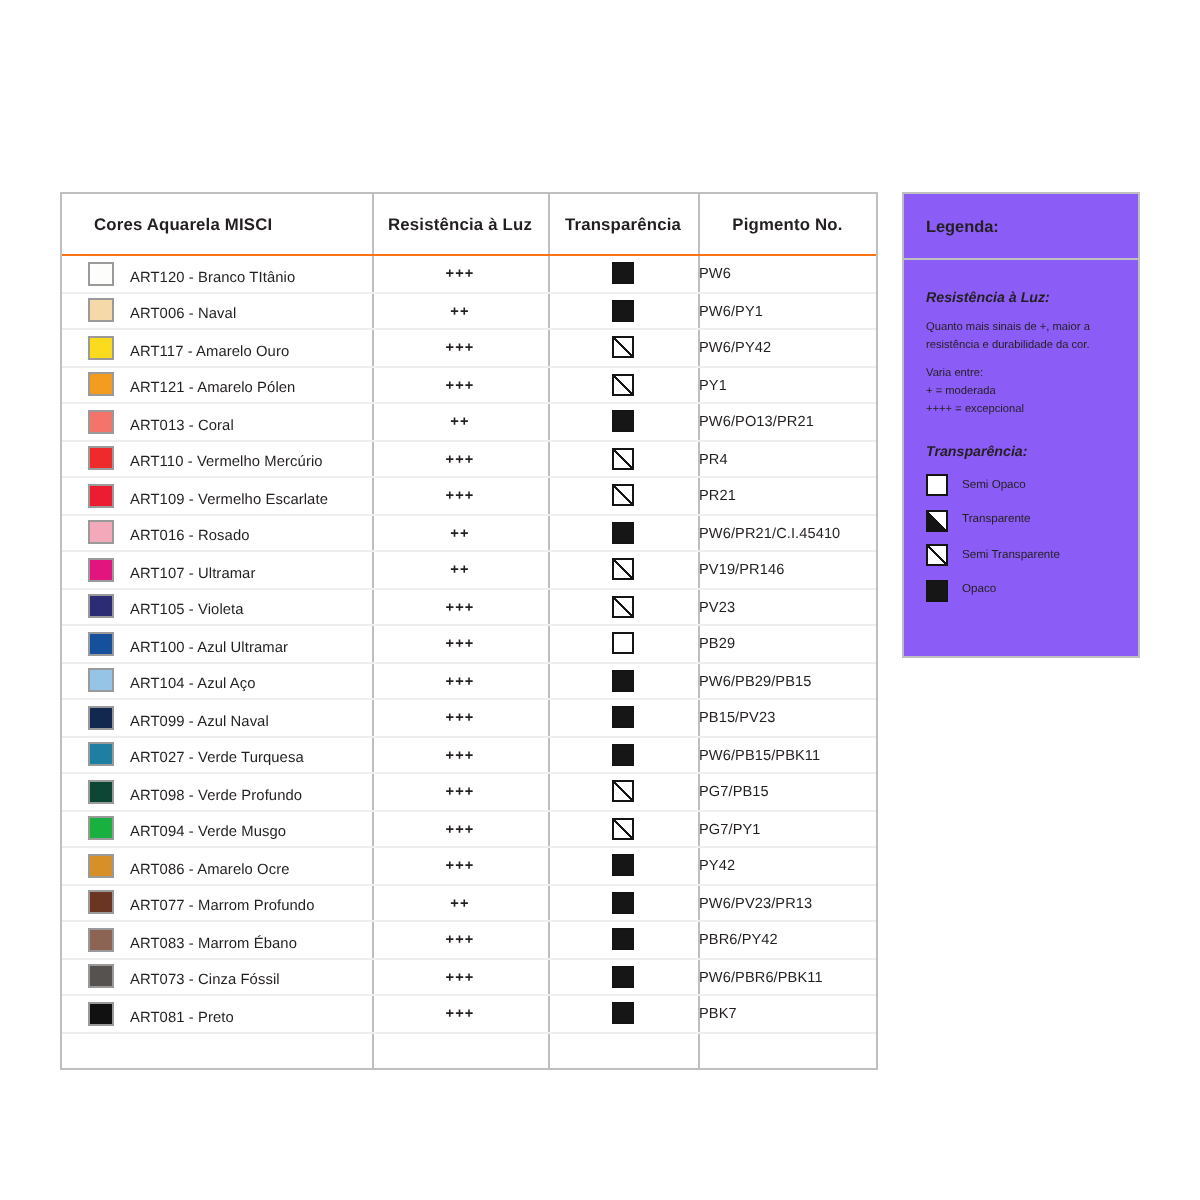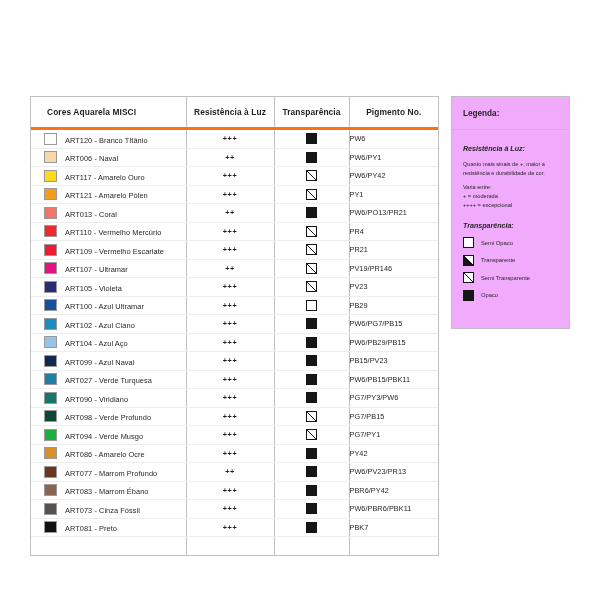--- a/index.html
+++ b/index.html
@@ -43,21 +43,21 @@
   table.chart col.c-name  { width: 155px; }
   table.chart col.c-res   { width: 88px; }
   table.chart col.c-tra   { width: 75px; }
   table.chart col.c-pig   { width: 89px; }
 
   table.chart thead th {
     font-size: 8.4px;
     font-weight: bold;
     color: #231f20;
     padding: 10px 2px 10px 2px;
-    border-bottom: 3px solid #f97316;
+    border-bottom: 1px solid #f97316;
     border-right: 1px solid #bfbfbf;
     text-align: center;
     letter-spacing: 0.1px;
     white-space: nowrap;
   }
   table.chart thead th.h-name {
     text-align: left;
     padding-left: 16px;
   }
   table.chart thead th:last-child { border-right: none; }
@@ -146,21 +146,21 @@
 
   
   .legend-panel {
     position: absolute;
     left: 451px;
     top: 96px;
     width: 119px;
     height: 233px;
     box-sizing: border-box;
     border: 1px solid #bfbfbf;
-    background: #f0abfc;
+    background: #8b5cf6;
   }
   .legend-head {
     font-size: 8.2px;
     font-weight: bold;
     padding: 12px 0 11px 11px;
     border-bottom: 1px solid #bfbfbf;
     color: #231f20;
   }
   .legend-body { padding: 15px 10px 0 11px; }
 
@@ -284,20 +284,31 @@
                 <span class="cname">ART109 - Vermelho Escarlate</span>
               </div>
             </td>
             <td class="rescell">+++</td>
             <td class="tracell"><span class="tbox semitrans"></span></td>
             <td class="pigcell">PR21</td>
           </tr>
           <tr>
             <td>
               <div class="namecell">
+                <span class="swatch" style="background:#f4a9bb"></span>
+                <span class="cname">ART016 - Rosado</span>
+              </div>
+            </td>
+            <td class="rescell">++</td>
+            <td class="tracell"><span class="tbox opaco"></span></td>
+            <td class="pigcell">PW6/PR21/C.I.45410</td>
+          </tr>
+          <tr>
+            <td>
+              <div class="namecell">
                 <span class="swatch" style="background:#e2157f"></span>
                 <span class="cname">ART107 - Ultramar</span>
               </div>
             </td>
             <td class="rescell">++</td>
             <td class="tracell"><span class="tbox semitrans"></span></td>
             <td class="pigcell">PV19/PR146</td>
           </tr>
           <tr>
             <td>
@@ -317,31 +328,20 @@
                 <span class="cname">ART100 - Azul Ultramar</span>
               </div>
             </td>
             <td class="rescell">+++</td>
             <td class="tracell"><span class="tbox semiopaco"></span></td>
             <td class="pigcell">PB29</td>
           </tr>
           <tr>
             <td>
               <div class="namecell">
-                <span class="swatch" style="background:#1b8dc0"></span>
-                <span class="cname">ART102 - Azul Ciano</span>
-              </div>
-            </td>
-            <td class="rescell">+++</td>
-            <td class="tracell"><span class="tbox opaco"></span></td>
-            <td class="pigcell">PW6/PG7/PB15</td>
-          </tr>
-          <tr>
-            <td>
-              <div class="namecell">
                 <span class="swatch" style="background:#96c4e6"></span>
                 <span class="cname">ART104 - Azul Aço</span>
               </div>
             </td>
             <td class="rescell">+++</td>
             <td class="tracell"><span class="tbox opaco"></span></td>
             <td class="pigcell">PW6/PB29/PB15</td>
           </tr>
           <tr>
             <td>
@@ -357,31 +357,20 @@
           <tr>
             <td>
               <div class="namecell">
                 <span class="swatch" style="background:#1f7fa3"></span>
                 <span class="cname">ART027 - Verde Turquesa</span>
               </div>
             </td>
             <td class="rescell">+++</td>
             <td class="tracell"><span class="tbox opaco"></span></td>
             <td class="pigcell">PW6/PB15/PBK11</td>
-          </tr>
-          <tr>
-            <td>
-              <div class="namecell">
-                <span class="swatch" style="background:#14776b"></span>
-                <span class="cname">ART090 - Viridiano</span>
-              </div>
-            </td>
-            <td class="rescell">+++</td>
-            <td class="tracell"><span class="tbox opaco"></span></td>
-            <td class="pigcell">PG7/PY3/PW6</td>
           </tr>
           <tr>
             <td>
               <div class="namecell">
                 <span class="swatch" style="background:#0d4634"></span>
                 <span class="cname">ART098 - Verde Profundo</span>
               </div>
             </td>
             <td class="rescell">+++</td>
             <td class="tracell"><span class="tbox semitrans"></span></td>

